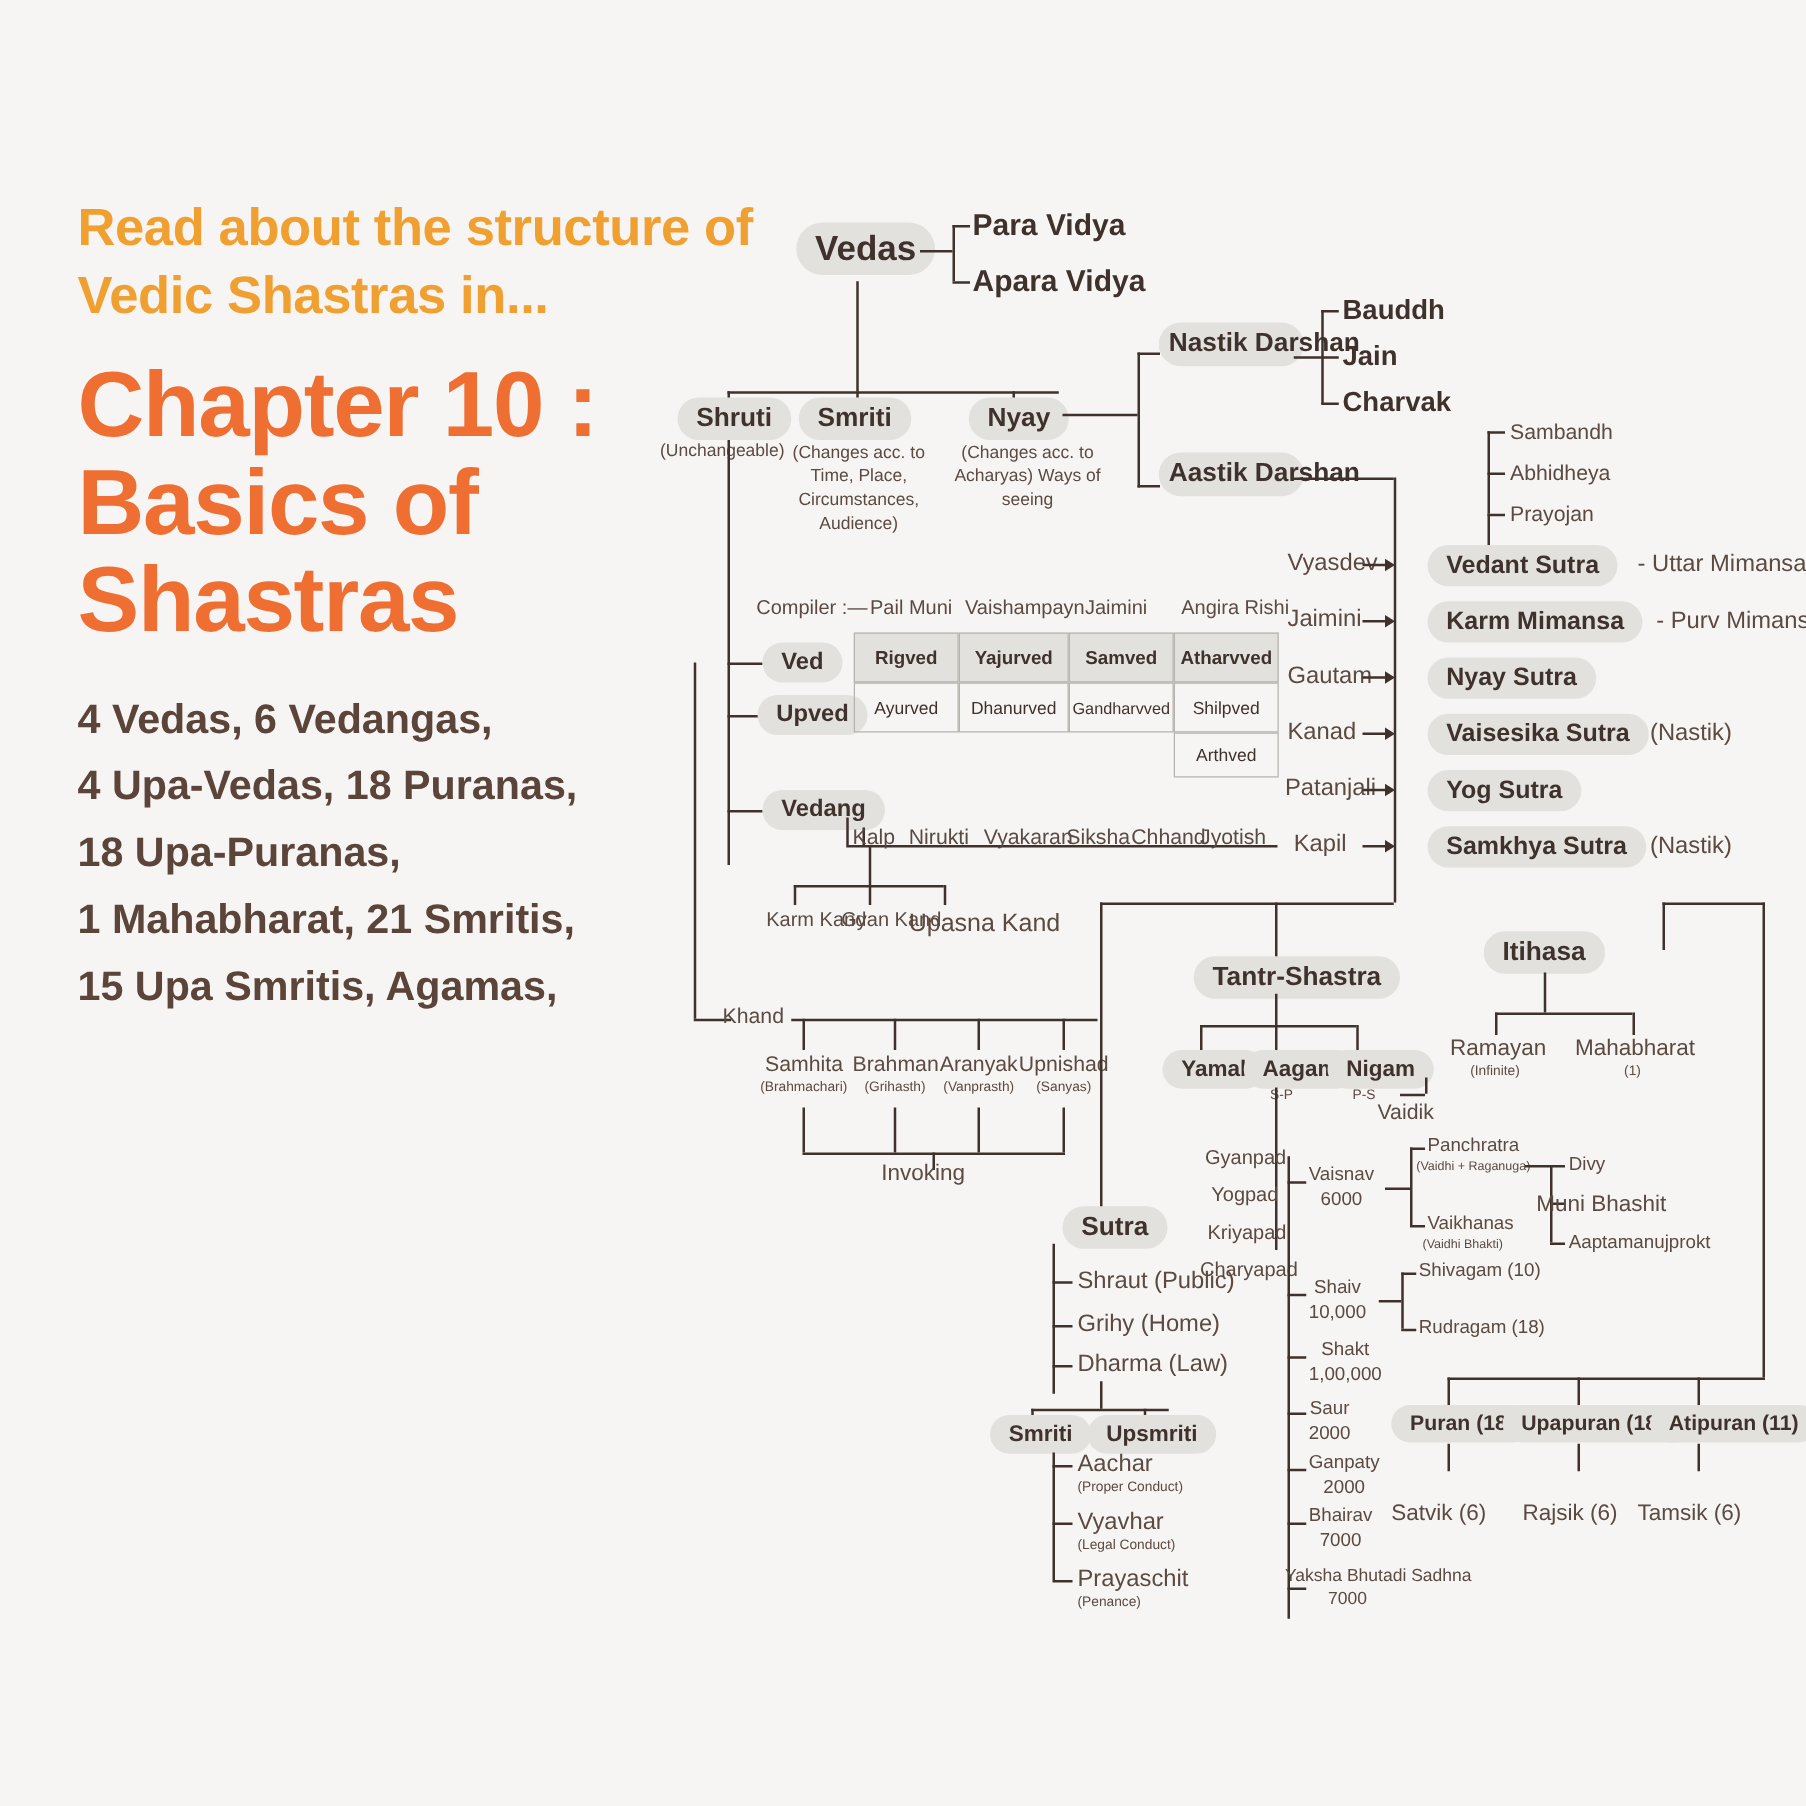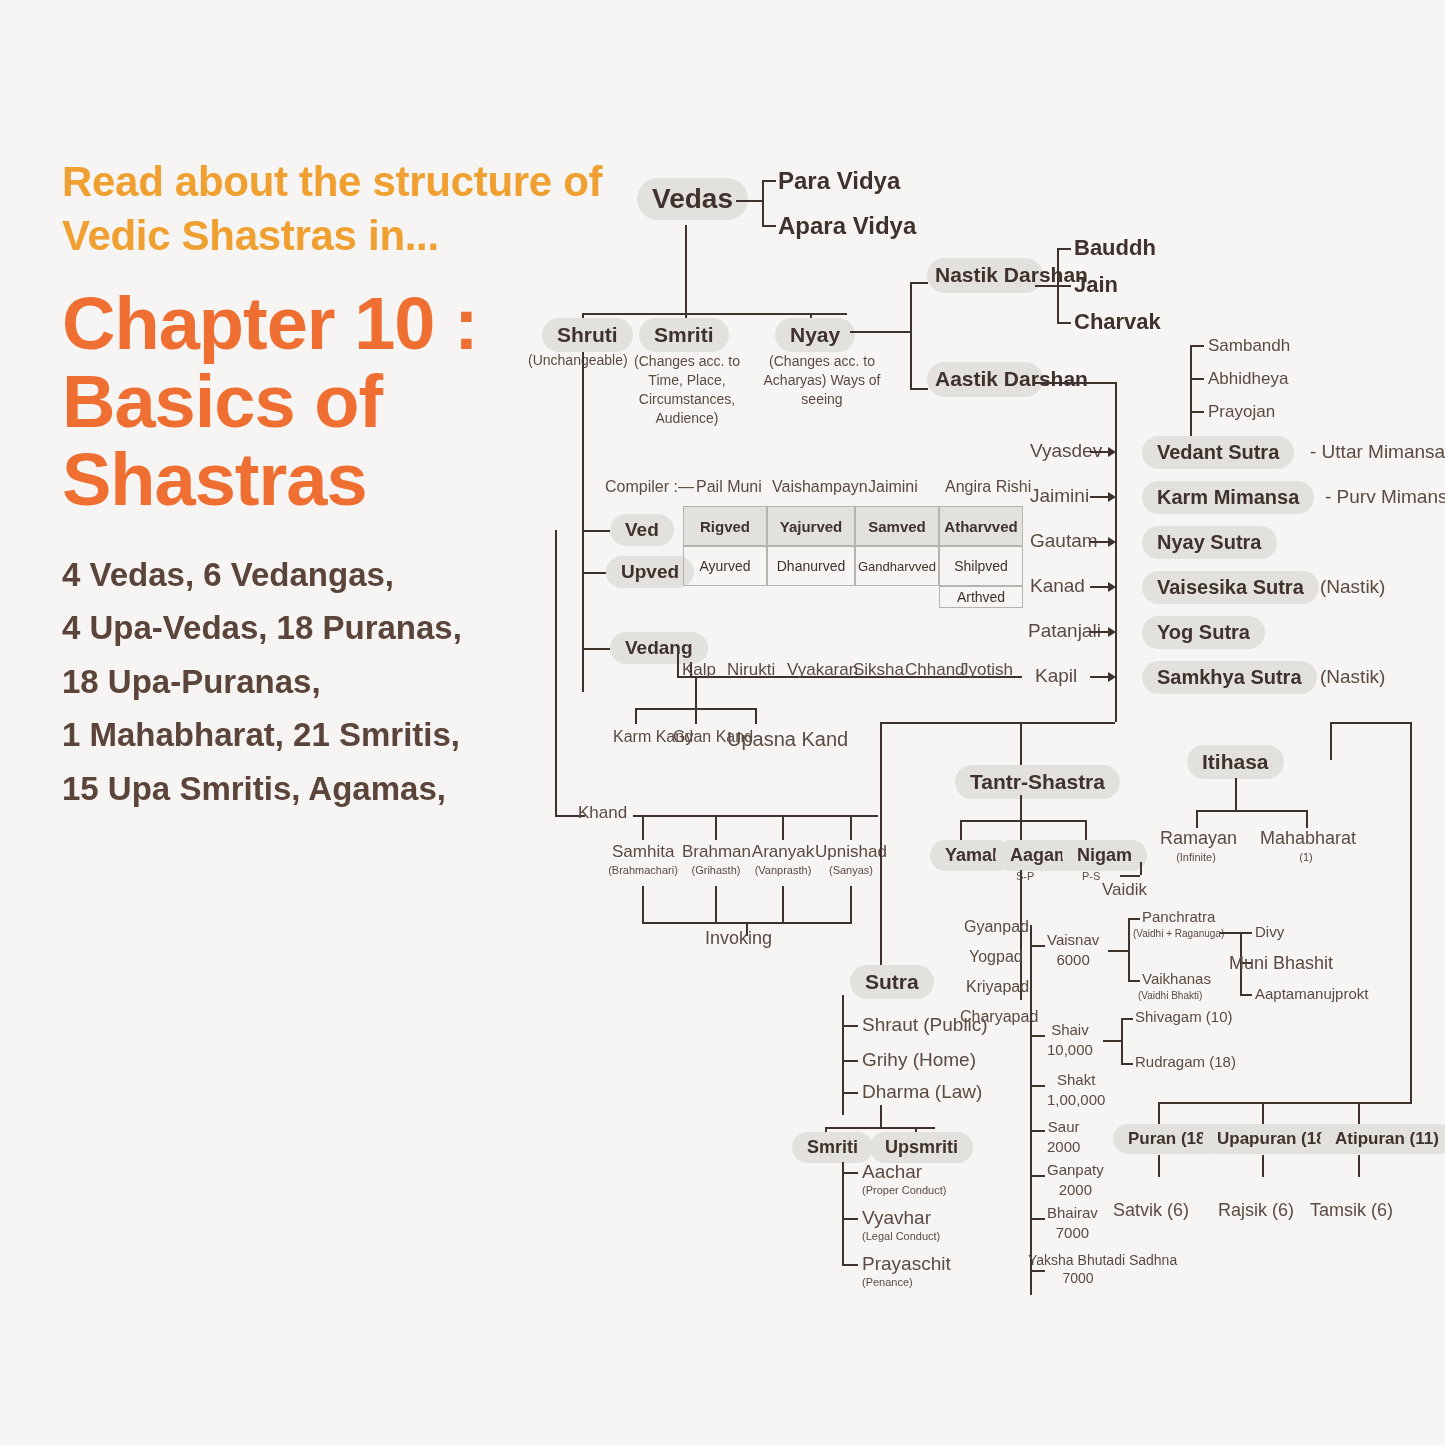--- a/index.html
+++ b/index.html
@@ -168,21 +168,21 @@
 
     <div class="bx head" style="left:163px;top:506px;width:84px;height:40px;">Rigved</div>
     <div class="bx head" style="left:247px;top:506px;width:88px;height:40px;">Yajurved</div>
     <div class="bx head" style="left:335px;top:506px;width:84px;height:40px;">Samved</div>
     <div class="bx head" style="left:419px;top:506px;width:84px;height:40px;">Atharvved</div>
 
     <div class="bx" style="left:163px;top:546px;width:84px;height:40px;font-size:14px;">Ayurved</div>
     <div class="bx" style="left:247px;top:546px;width:88px;height:40px;font-size:14px;">Dhanurved</div>
     <div class="bx" style="left:335px;top:546px;width:84px;height:40px;font-size:13px;">Gandharvved</div>
     <div class="bx" style="left:419px;top:546px;width:84px;height:40px;font-size:14px;">Shilpved</div>
-    <div class="bx" style="left:419px;top:586px;width:84px;height:22px;font-size:14px;">Arthved</div>
+    <div class="bx" style="left:419px;top:586px;width:84px;height:36px;font-size:14px;">Arthved</div>
 
     <div class="n pill" style="left:90px;top:632px;font-size:19px;">Vedang</div>
     <div class="line v" style="left:157px;top:654px;height:22px;"></div>
     <div class="line h" style="left:157px;top:676px;width:345px;"></div>
     <div class="line v" style="left:170px;top:662px;height:14px;"></div>
     <div class="n sub" style="left:162px;top:660px;font-size:17px;">Kalp</div>
     <div class="n sub" style="left:207px;top:660px;font-size:17px;">Nirukti</div>
     <div class="n sub" style="left:267px;top:660px;font-size:17px;">Vyakaran</div>
     <div class="n sub" style="left:333px;top:660px;font-size:17px;">Siksha</div>
     <div class="n sub" style="left:385px;top:660px;font-size:17px;">Chhand</div>

